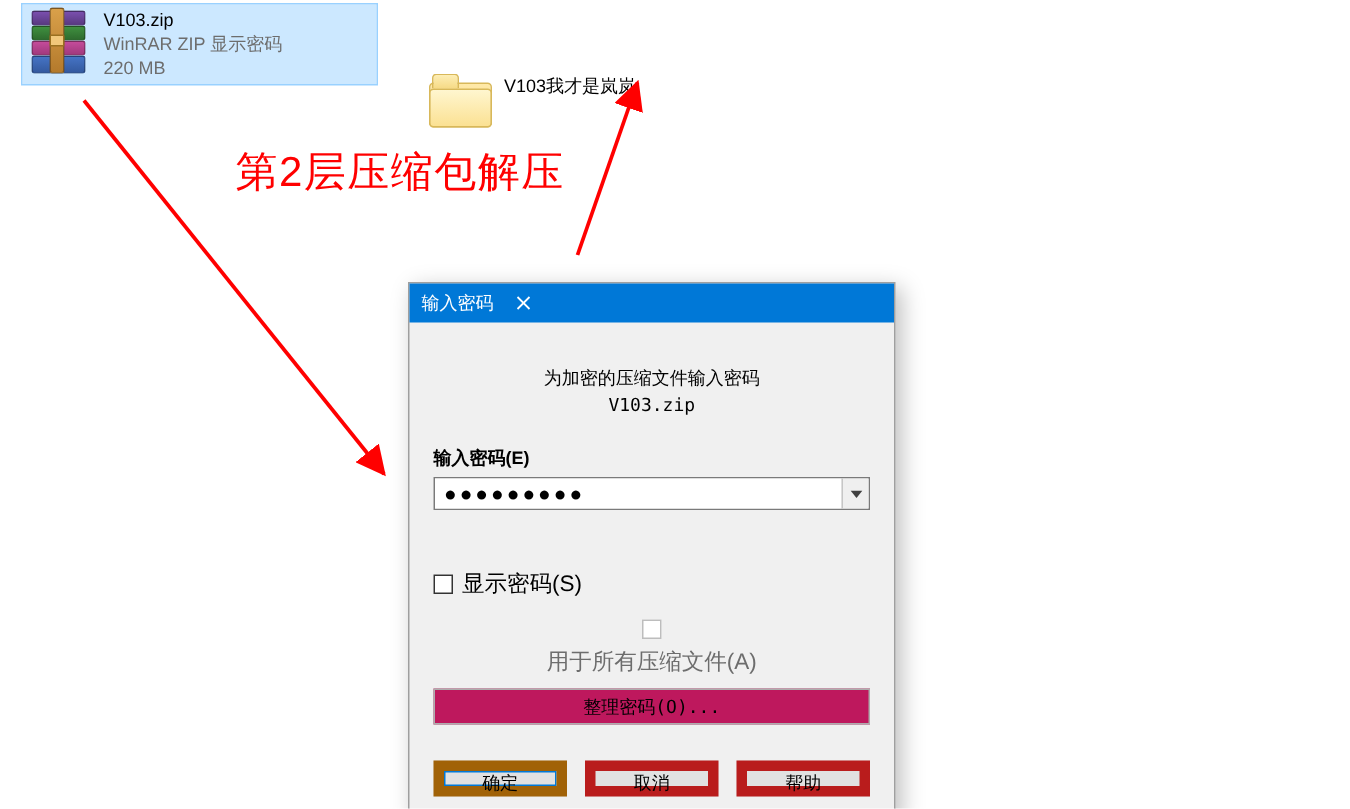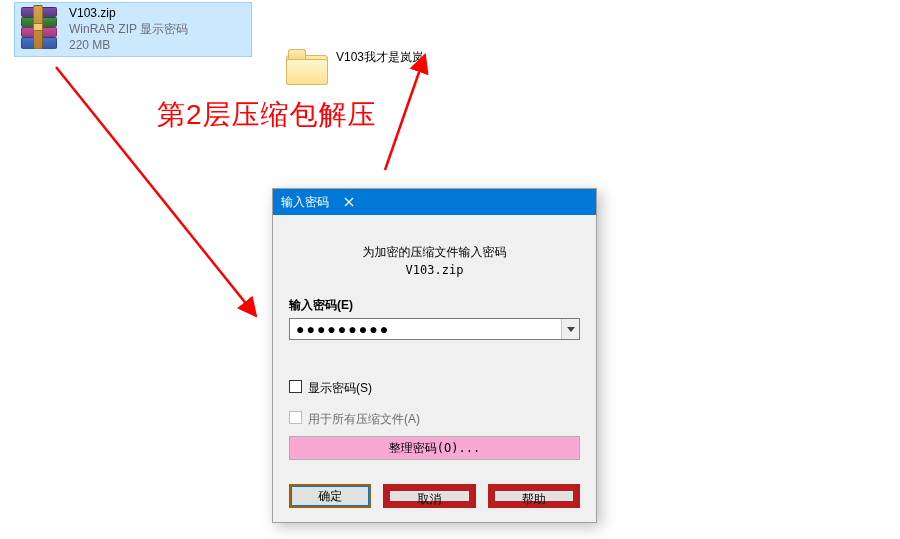--- a/index.html
+++ b/index.html
@@ -112,36 +112,36 @@
     }
     .combo .dd {
       width: 18px;
       display: flex; align-items: center; justify-content: center;
       border-left: 1px solid #c6c6c6;
       background: #efefef;
       cursor: pointer;
     }
     .combo .dd svg { display:block; }
 
-    .chk-row { display: flex; gap: 6px; margin-top: 40px; font-size: 12px; }
-    .chk-row.sub { margin-top: 14px; color: #6d6d6d; }
+    .chk-row { display: flex; align-items: center; gap: 6px; margin-top: 40px; font-size: 15px; }
+    .chk-row.sub { margin-top: 14px; color: #6d6d6d; flex-direction: column; }
     .chk-box {
       width: 13px; height: 13px;
       border: 1px solid #333;
       background: #fff;
       display: inline-block;
       cursor: pointer;
     }
     .chk-row.sub .chk-box { border-color: #bdbdbd; }
 
     .wide-btn {
       width: 100%;
       margin-top: 8px;
       height: 24px;
-      background: #f9a8d4;
+      background: #be185d;
       border: 1px solid #adadad;
       font-size: 12px;
       font-family: "SimSun","NSimSun","Microsoft YaHei",monospace;
       cursor: pointer;
     }
 
     .btn-row {
       display: flex;
       gap: 12px;
       padding: 10px 16px 14px;
@@ -149,21 +149,21 @@
     .btn-row button {
       flex: 1;
       height: 24px;
       background: #e1e1e1;
       border: 7px solid #b91c1c;
       font-size: 12px;
       font-family: "Microsoft YaHei","Segoe UI",sans-serif;
       cursor: pointer;
     }
     .btn-row button.default {
-      border: 2px solid #a16207;
+      border: 7px solid #a16207;
       box-shadow: inset 0 0 0 1px #0078d7;
     }
   </style>
 </head>
 <body>
 
 <div class="desktop-item selected" style="left:15px; top:3px; width:236px;">
   <span class="rar-icon">
     <span class="book b1"></span>
       <span class="book b2"></span>

